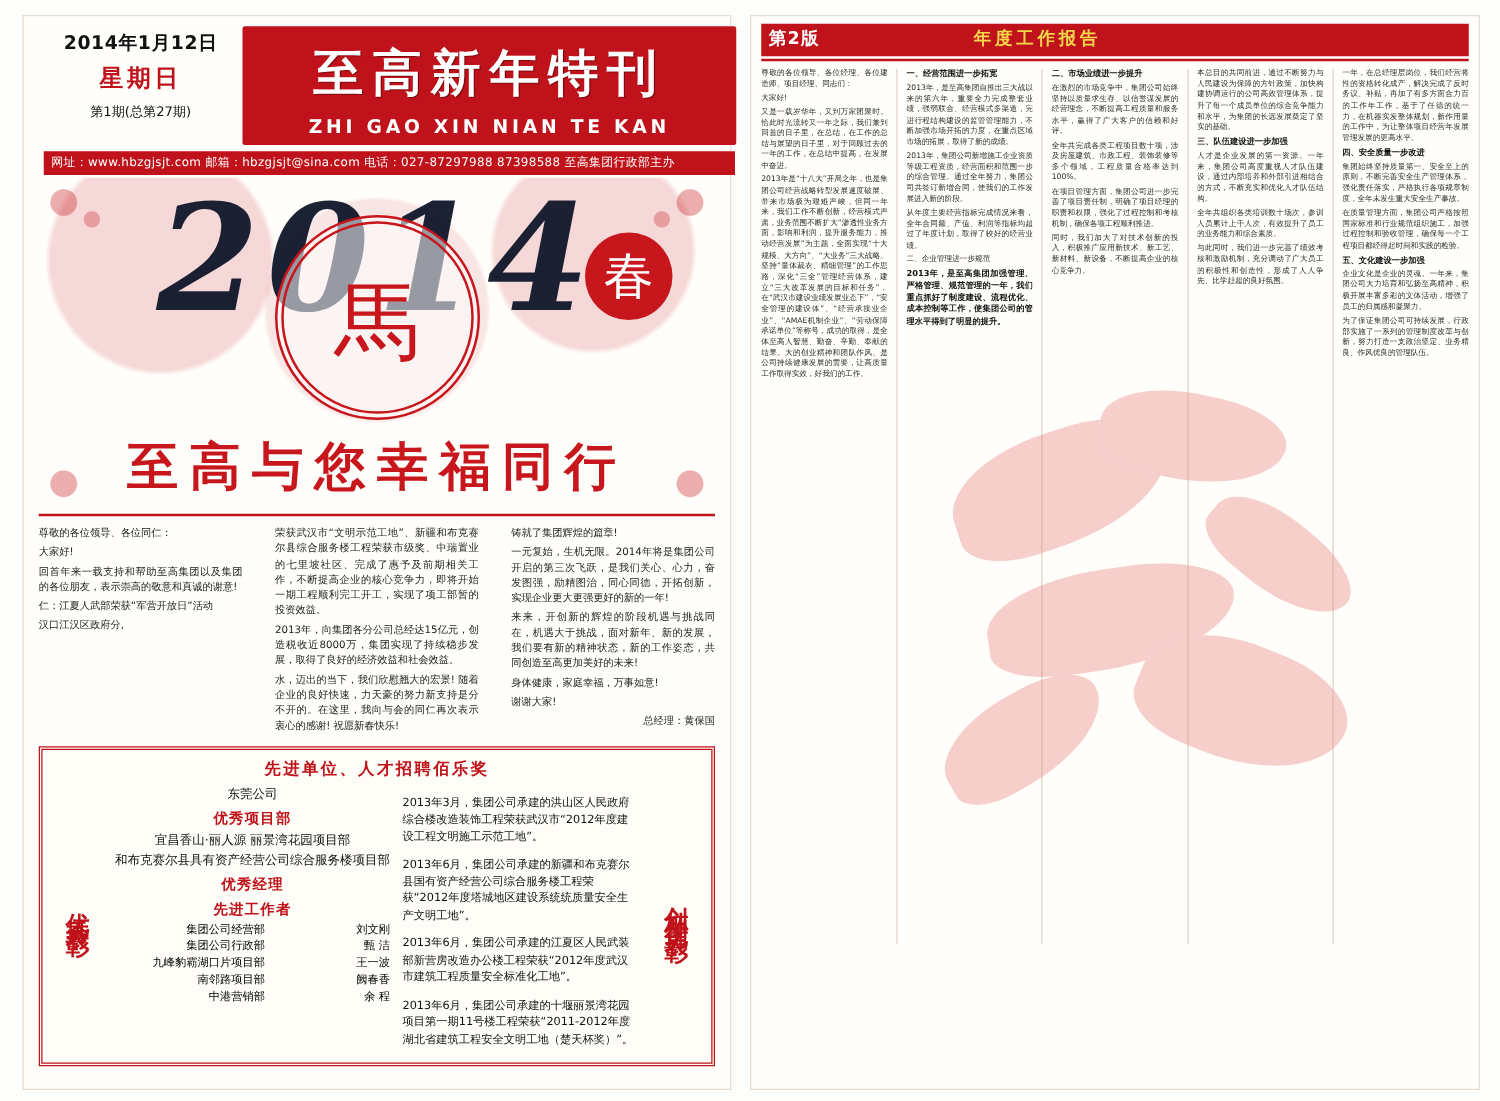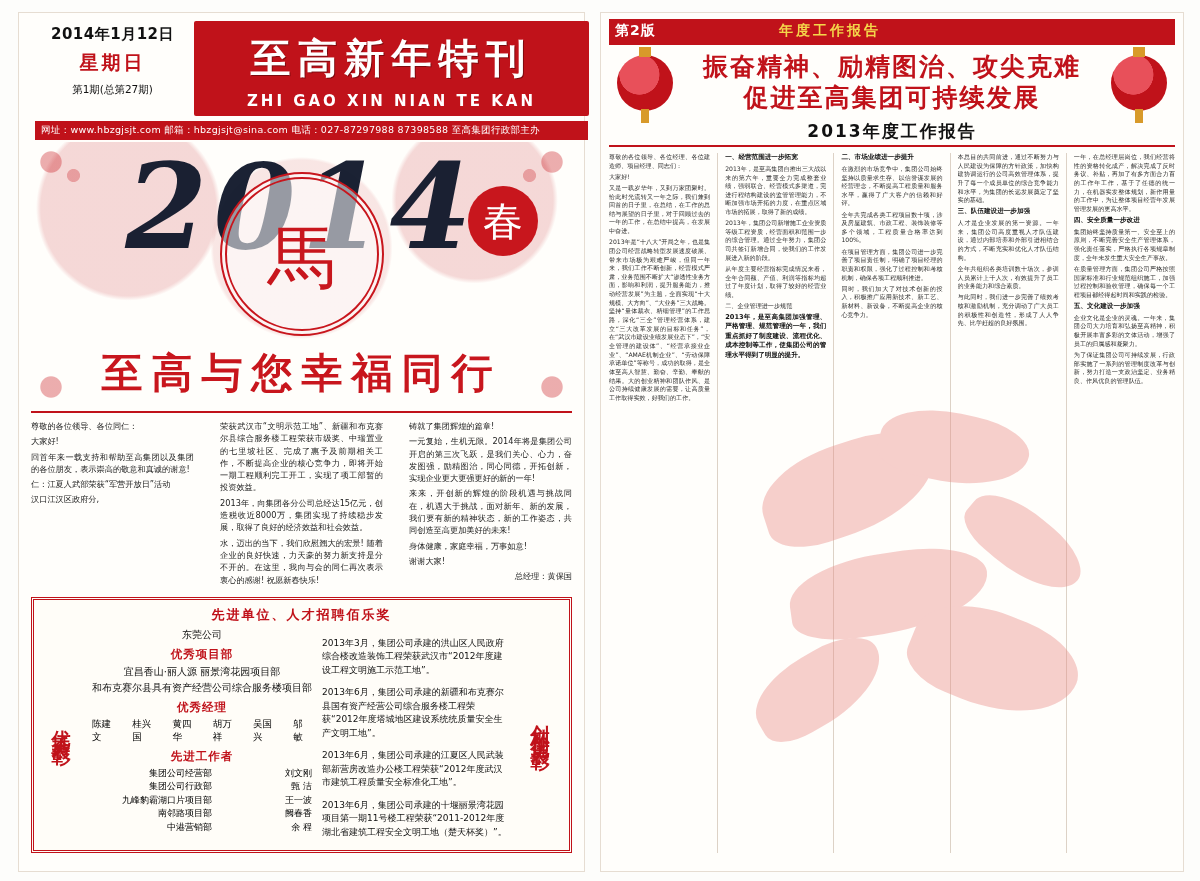--- a/index.html
+++ b/index.html
@@ -166,28 +166,20 @@
       </div>
       <div class="award-inner">
         <div class="award-title">先进单位、人才招聘佰乐奖</div>
         <div style="display:flex;gap:10px;">
           <div style="flex:1.05;">
             <div class="award-center">东莞公司</div>
             <div class="award-sub">优秀项目部</div>
             <div class="award-center">宜昌香山·丽人源  丽景湾花园项目部</div>
             <div class="award-center">和布克赛尔县具有资产经营公司综合服务楼项目部</div>
             <div class="award-sub">优秀经理</div>
-            <div class="names">
-              <span>陈建文</span>
-              <span>桂兴国</span>
-              <span>黄四华</span>
-              <span>胡万祥</span>
-              <span>吴国兴</span>
-              <span>邬敏</span>
-            </div>
             <div class="award-sub">先进工作者</div>
             <div class="rows">
               <div class="r">
                 <span>集团公司经营部</span>
                 <span>刘文刚</span>
               </div>
               <div class="r">
                 <span>集团公司行政部</span>
                 <span>甄 洁</span>
               </div>
@@ -215,27 +207,20 @@
       </div>
     </div>
   </div>
 
   <div class="right-page">
     <div class="rp-topbar">
       <div class="rp-edition">第2版</div>
       <div class="rp-banner">年度工作报告</div>
     </div>
 
-    <div class="rp-head">
-      <div class="lantern l"></div>
-      <div class="lantern r"></div>
-      <div class="rp-h1">振奋精神、励精图治、攻尖克难</div>
-      <div class="rp-h1">促进至高集团可持续发展</div>
-      <div class="rp-h2">2013年度工作报告</div>
-    </div>
     <div class="rp-rule"></div>
 
     <div class="cols">
       <div class="col">
         <p>尊敬的各位领导、各位经理、各位建造师、项目经理、同志们：</p>
         <p>大家好!</p>
         <p>又是一载岁华年，又到万家团聚时。恰此时光流转又一年之际，我们兼到回首的日子里，在总结，在工作的总结与展望的日子里，对于回顾过去的一年的工作，在总结中提高，在发展中奋进。</p>
         <p>2013年是“十八大”开局之年，也是集团公司经营战略转型发展速度破展、带来市场极为艰难严峻，但同一年来，我们工作不断创新，经营模式严肃，业务范围不断扩大“渗透性业务方面，影响和利润，提升服务能力，推动经营发展”为主题，全面实现“十大规模、大方向”、“大业务”三大战略。坚持“量体裁衣、精细管理”的工作思路，深化“三全”管理经营体系，建立“三大改革发展的目标和任务”，在“武汉市建设业绩发展业态下”，“安全管理的建设体”、“经营承接业企业”、“AMAE机制企业”、“劳动保障承诺单位”等称号，成功的取得，是全体至高人智慧、勤奋、辛勤、奉献的结果。大的创业精神和团队作风、是公司持续健康发展的需要，让高质量工作取得实效，好我们的工作。</p>
       </div>
       <div class="vrule"></div>

